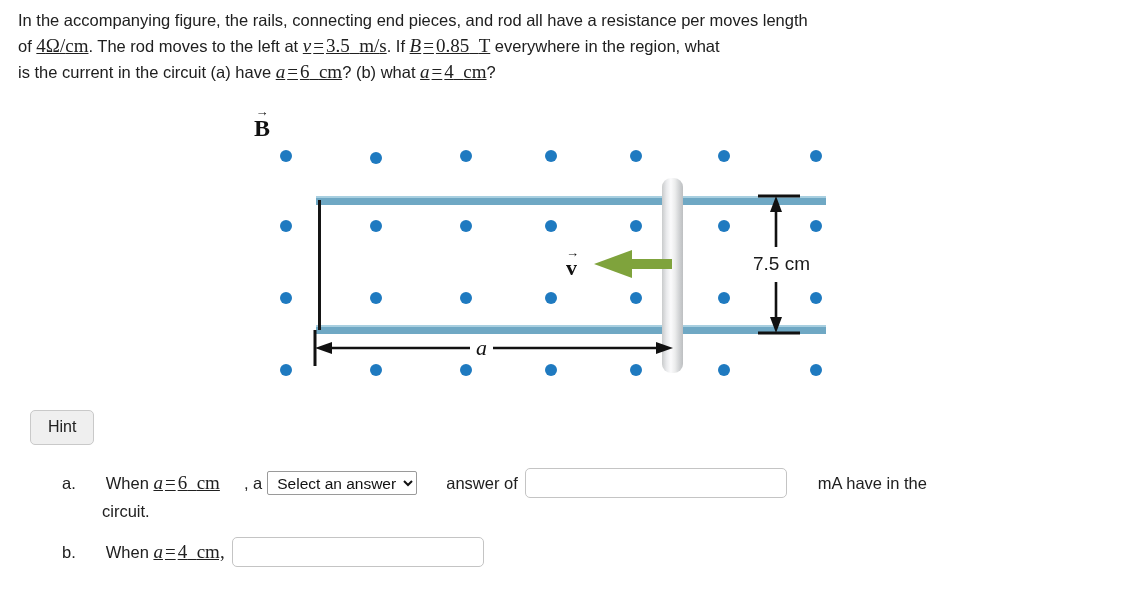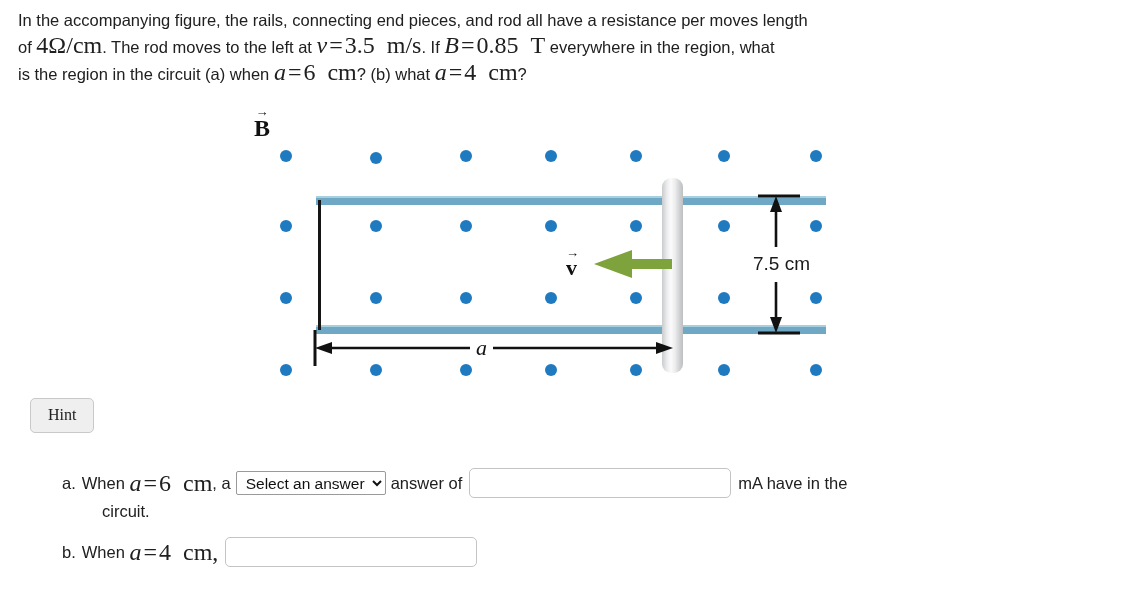--- a/index.html
+++ b/index.html
@@ -21,21 +21,22 @@
     position: absolute;
     left: 18px;
     top: 8px;
     width: 1090px;
     font-size: 16.5px;
     line-height: 25px;
     color: #202020;
   }
   .mathserif {
     font-family: "Liberation Serif", "DejaVu Serif", serif;
-    font-size: 24px;
+    font-size: 19px;
+    text-decoration: underline;
   }
   .mi { font-style: italic; font-family: "Liberation Serif","DejaVu Serif",serif; }
   .mn { font-style: normal; font-family: "Liberation Serif","DejaVu Serif",serif; }
   .mop { font-style: normal; font-family: "Liberation Serif","DejaVu Serif",serif; padding: 0 2px; }
   .munit { font-style: normal; font-family: "Liberation Serif","DejaVu Serif",serif; }
   .slashfrac { font-family: "Liberation Serif","DejaVu Serif",serif; }
 
   
   .figure {
     position: absolute;
@@ -113,24 +114,24 @@
     font-size: 22px;
     color: #111;
     background: #ffffff;
     padding: 0 6px;
   }
 
   
   .hint-btn {
     position: absolute;
     left: 30px;
-    top: 398px;
+    top: 410px;
     padding: 7px 17px 8px 17px;
     font-size: 16px;
-    font-family: Liberation Serif, serif;
+    font-family: Liberation Sans, sans-serif;
     color: #202020;
     background: #efefef;
     border: 1px solid #c9c9c9;
     border-radius: 5px;
     cursor: pointer;
   }
 
   
   .answers {
     position: absolute;
@@ -141,21 +142,21 @@
     color: #202020;
   }
   .arow {
     display: flex;
     align-items: center;
     flex-wrap: wrap;
     min-height: 30px;
   }
   .arow.second { margin-top: 16px; }
   .alpha { margin-right: 6px; }
-  .txt { white-space: pre; }
+  .txt { white-space: pre; margin-left: 24px; }
   .cont-line {
     margin-top: 4px;
     margin-left: 40px;
   }
 
   select.answer-select {
     font-family: "Liberation Sans", sans-serif;
     font-size: 15.5px;
     color: #111;
     background: #ffffff;
@@ -182,21 +183,21 @@
   input.w-b { width: 252px; }
 </style>
 </head>
 <body>
 
 <div class="statement">
   <span>In the accompanying figure, the rails, connecting end pieces, and rod all have a resistance per moves length</span>
   <br>
   <span>of </span><span class="mathserif"><span class="mn">4</span><span class="munit">Ω</span><span class="slashfrac">/</span><span class="munit">cm</span></span><span>. The rod moves to the left at </span><span class="mathserif"><span class="mi">v</span><span class="mop">=</span><span class="mn">3.5</span>&nbsp;&nbsp;<span class="munit">m</span><span class="slashfrac">/</span><span class="munit">s</span></span><span>. If </span><span class="mathserif"><span class="mi">B</span><span class="mop">=</span><span class="mn">0.85</span>&nbsp;&nbsp;<span class="munit">T</span></span><span> everywhere in the region, what</span>
   <br>
-  <span>is the region in the circuit (a) when </span><span class="mathserif"><span class="mi">a</span><span class="mop">=</span><span class="mn">6</span>&nbsp;&nbsp;<span class="munit">cm</span></span><span>? (b) what </span><span class="mathserif"><span class="mi">a</span><span class="mop">=</span><span class="mn">4</span>&nbsp;&nbsp;<span class="munit">cm</span></span><span>?</span>
+  <span>is the current in the circuit (a) have </span><span class="mathserif"><span class="mi">a</span><span class="mop">=</span><span class="mn">6</span>&nbsp;&nbsp;<span class="munit">cm</span></span><span>? (b) what </span><span class="mathserif"><span class="mi">a</span><span class="mop">=</span><span class="mn">4</span>&nbsp;&nbsp;<span class="munit">cm</span></span><span>?</span>
 </div>
 
 <div class="figure">
 
   <div class="blabel" style="left:6px; top:8px;">
     <span class="vecarrow-top">→</span>
     <span>B</span>
   </div>
 
   <div>

